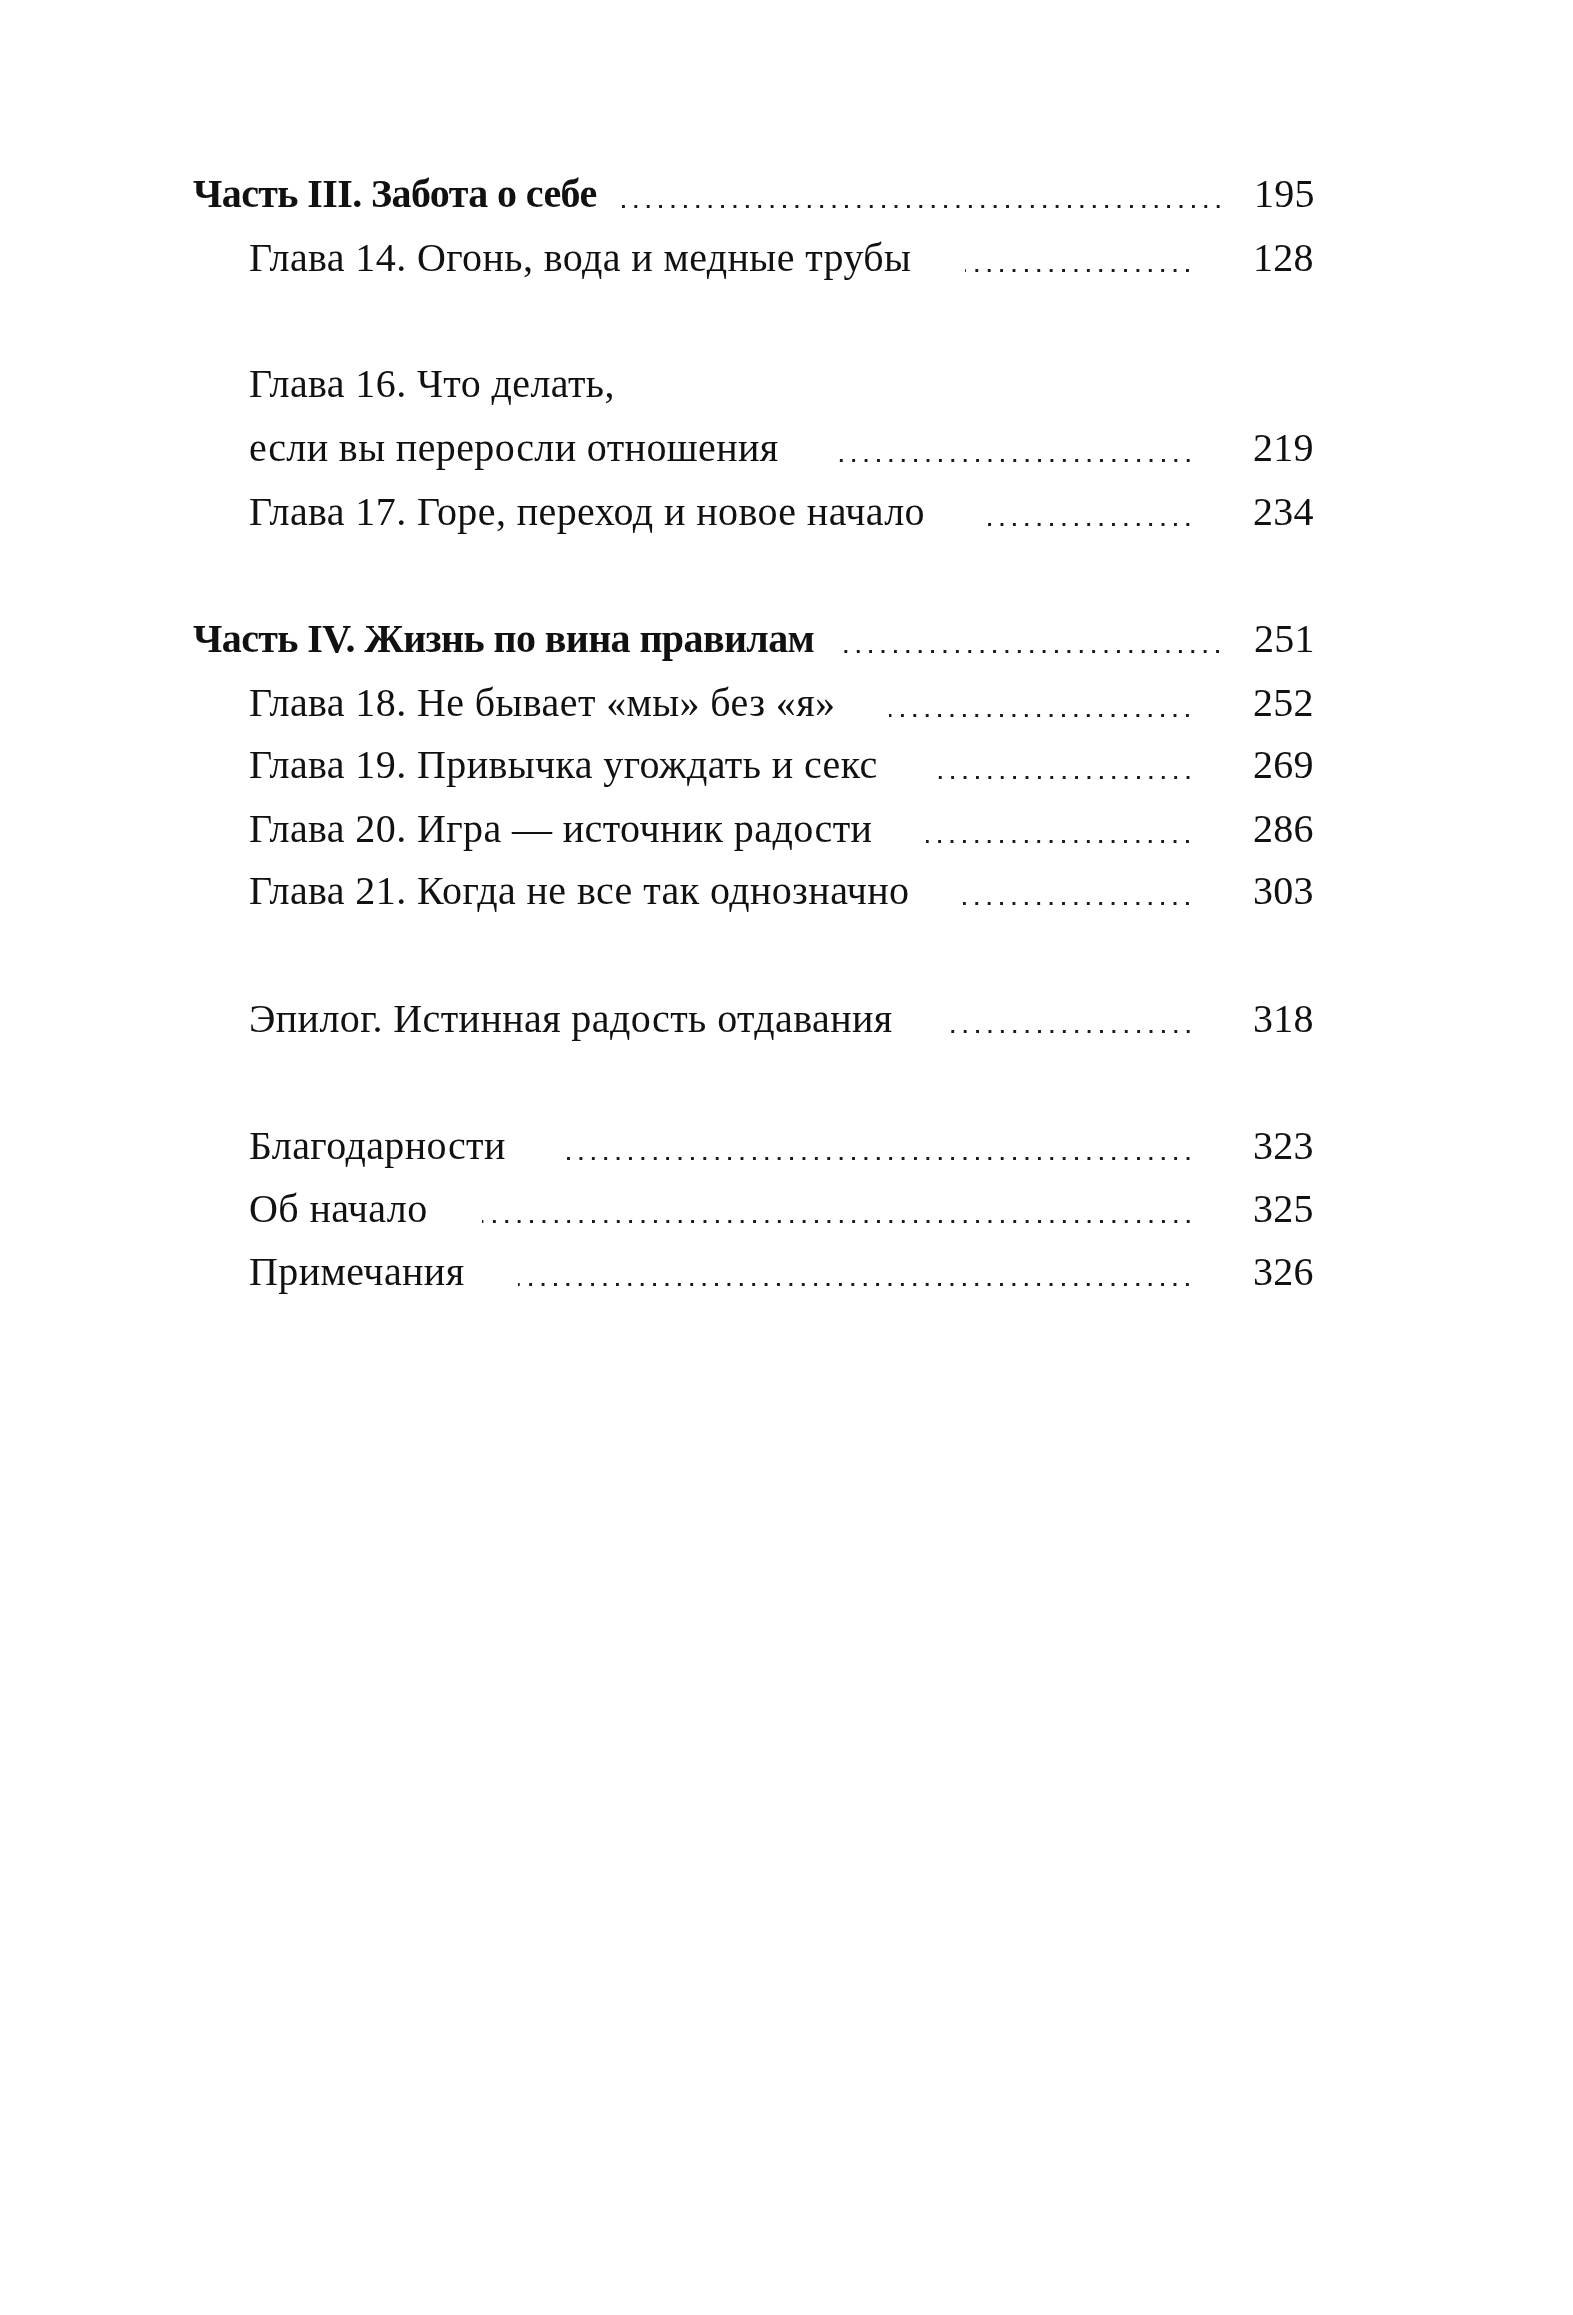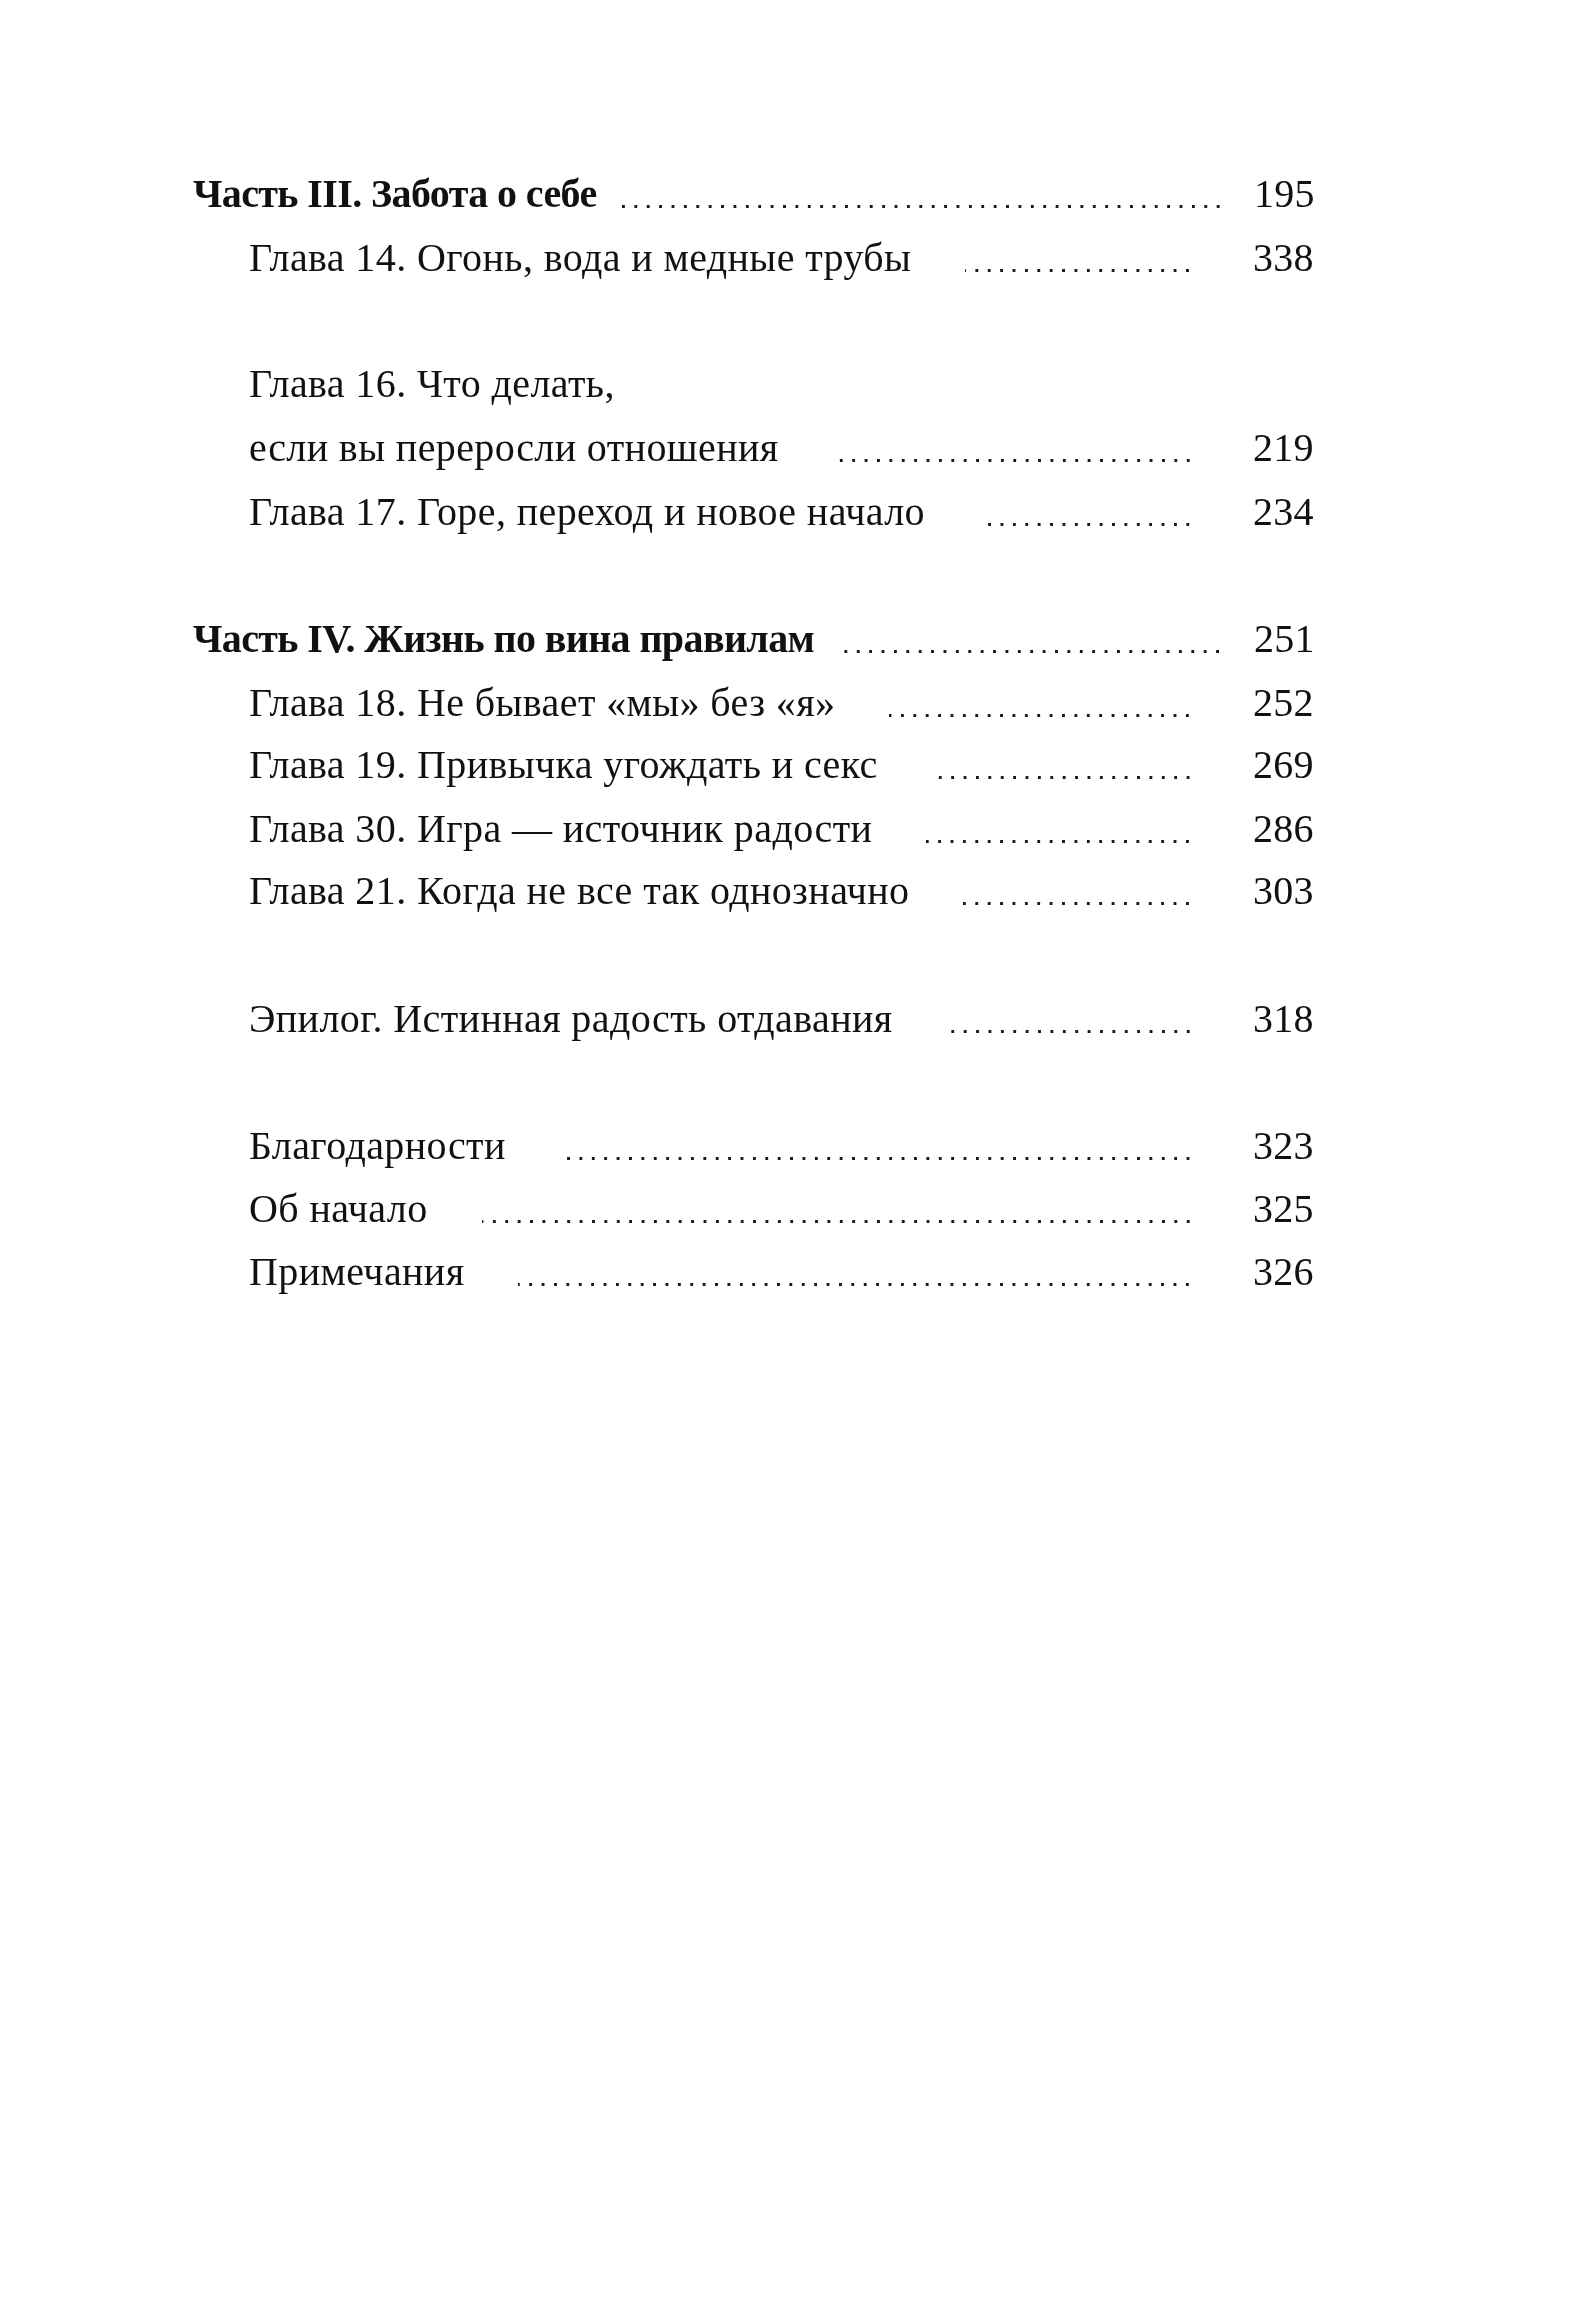--- a/index.html
+++ b/index.html
@@ -25,21 +25,21 @@
 
   <div class="row part" style="top:170px">
     <span class="title">Часть III. Забота о себе</span>
     <span class="leader"></span>
     <span class="num">195</span>
   </div>
 
   <div class="row chap" style="top:234px">
     <span class="title">Глава 14. Огонь, вода и медные трубы</span>
     <span class="leader"></span>
-    <span class="num">338</span>
+    <span class="num">128</span>
   </div>
 
 
   <div class="row chap noleader" style="top:360px">
     <span class="title">Глава 16. Что делать,</span>
   </div>
 
   <div class="row chap" style="top:424px">
     <span class="title">если вы переросли отношения</span>
     <span class="leader"></span>
@@ -64,21 +64,21 @@
     <span class="num">252</span>
   </div>
 
   <div class="row chap" style="top:741px">
     <span class="title">Глава 19. Привычка угождать и секс</span>
     <span class="leader"></span>
     <span class="num">269</span>
   </div>
 
   <div class="row chap" style="top:805px">
-    <span class="title">Глава 30. Игра — источник радости</span>
+    <span class="title">Глава 20. Игра — источник радости</span>
     <span class="leader"></span>
     <span class="num">286</span>
   </div>
 
   <div class="row chap" style="top:867px">
     <span class="title">Глава 21. Когда не все так однозначно</span>
     <span class="leader"></span>
     <span class="num">303</span>
   </div>
 

